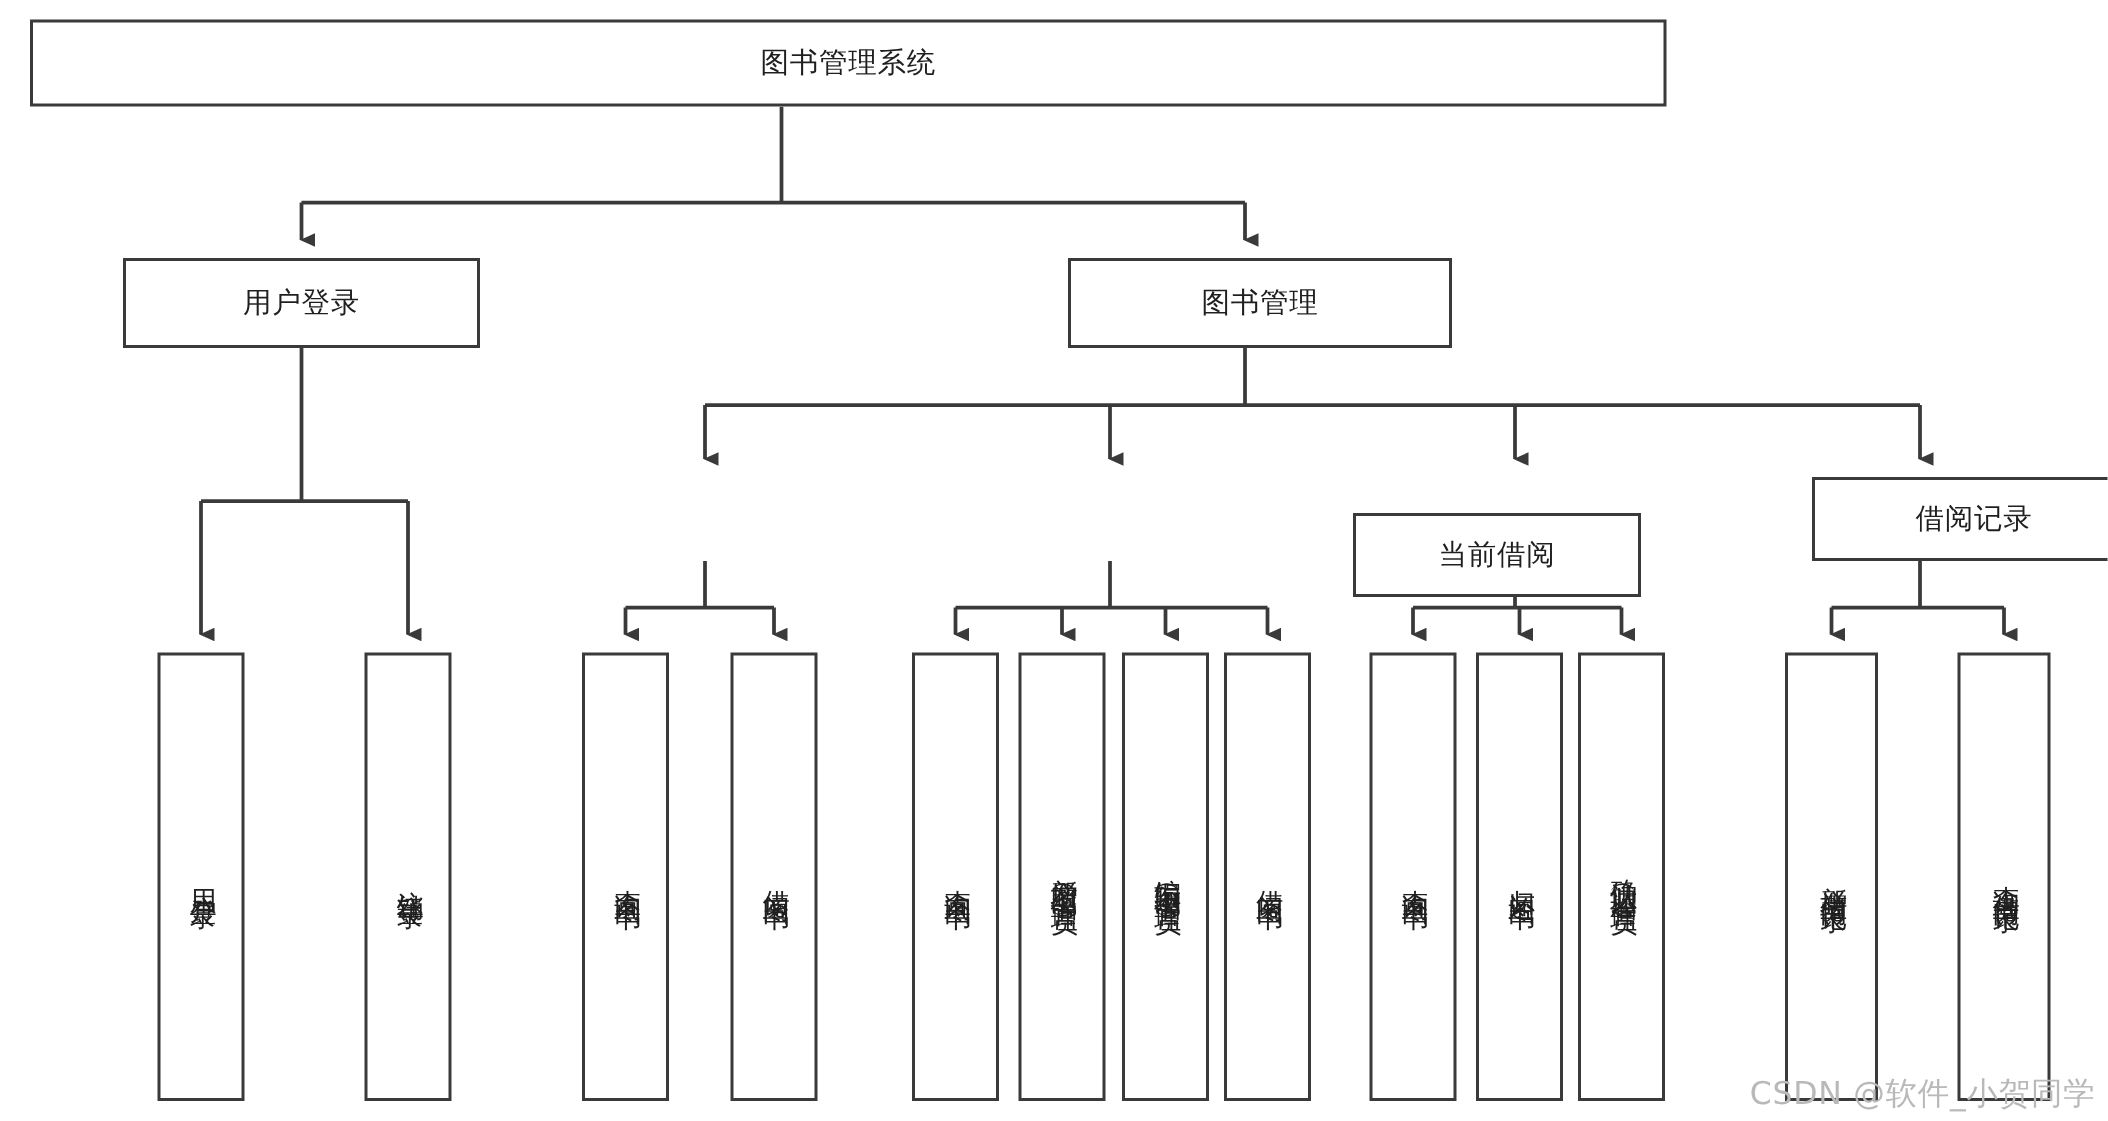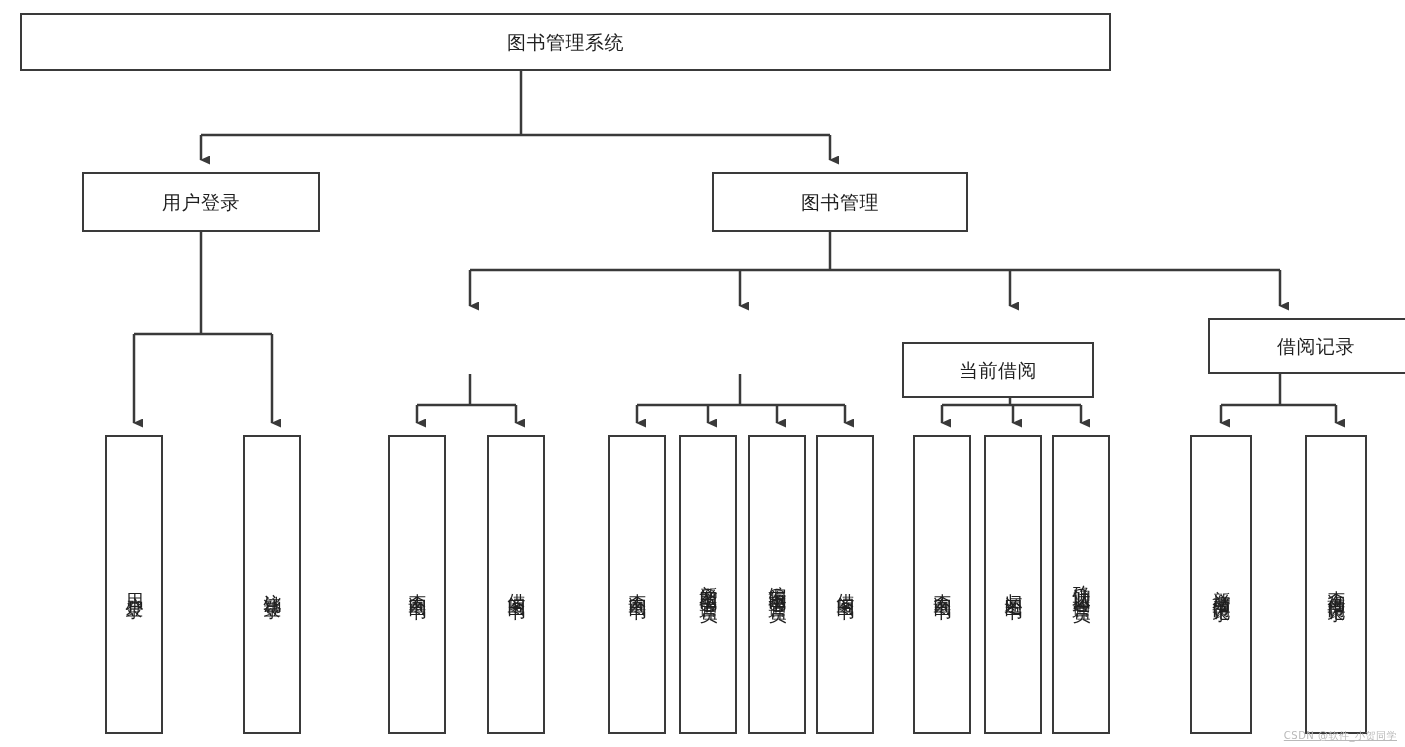--- a/index.html
+++ b/index.html
@@ -57,25 +57,24 @@
     left: 0;
     top: 0;
     width: 1405px;
     height: 747px;
     pointer-events: none;
   }
   .watermark {
     position: absolute;
     right: 8px;
     bottom: 4px;
-    font-size: 10px;
+    font-size: 21px;
     color: #b9b9b9;
     white-space: nowrap;
     letter-spacing: 0.5px;
-    text-decoration: underline;
   }
 </style>
 </head>
 <body>
 
 <div id="diagram-canvas">
 
   <svg class="connectors" viewBox="0 0 1405 747" xmlns="http://www.w3.org/2000/svg">
     <defs>
       <marker id="arrowhead" markerWidth="9" markerHeight="10" refX="4.5" refY="9" orient="auto" markerUnits="userSpaceOnUse">

